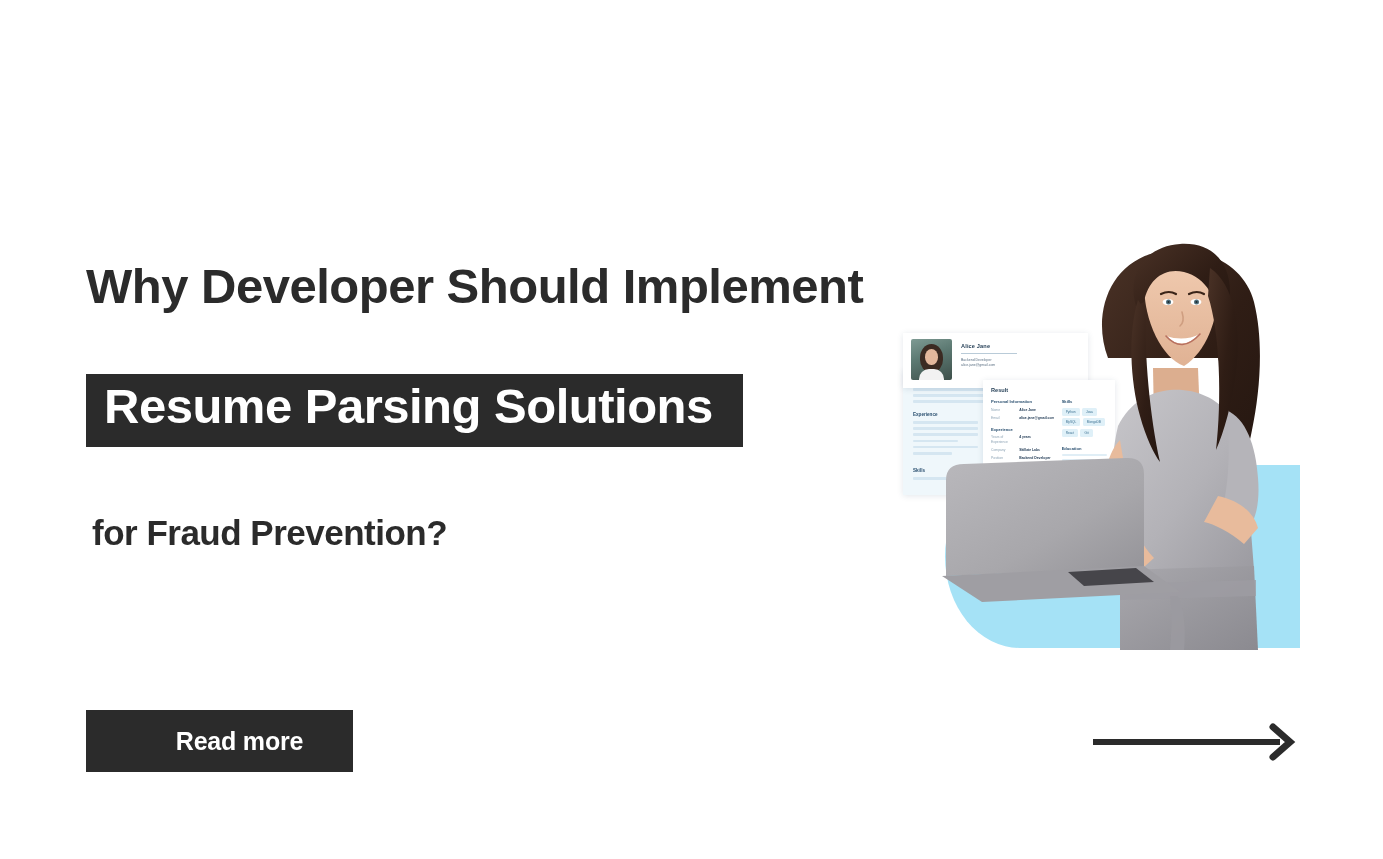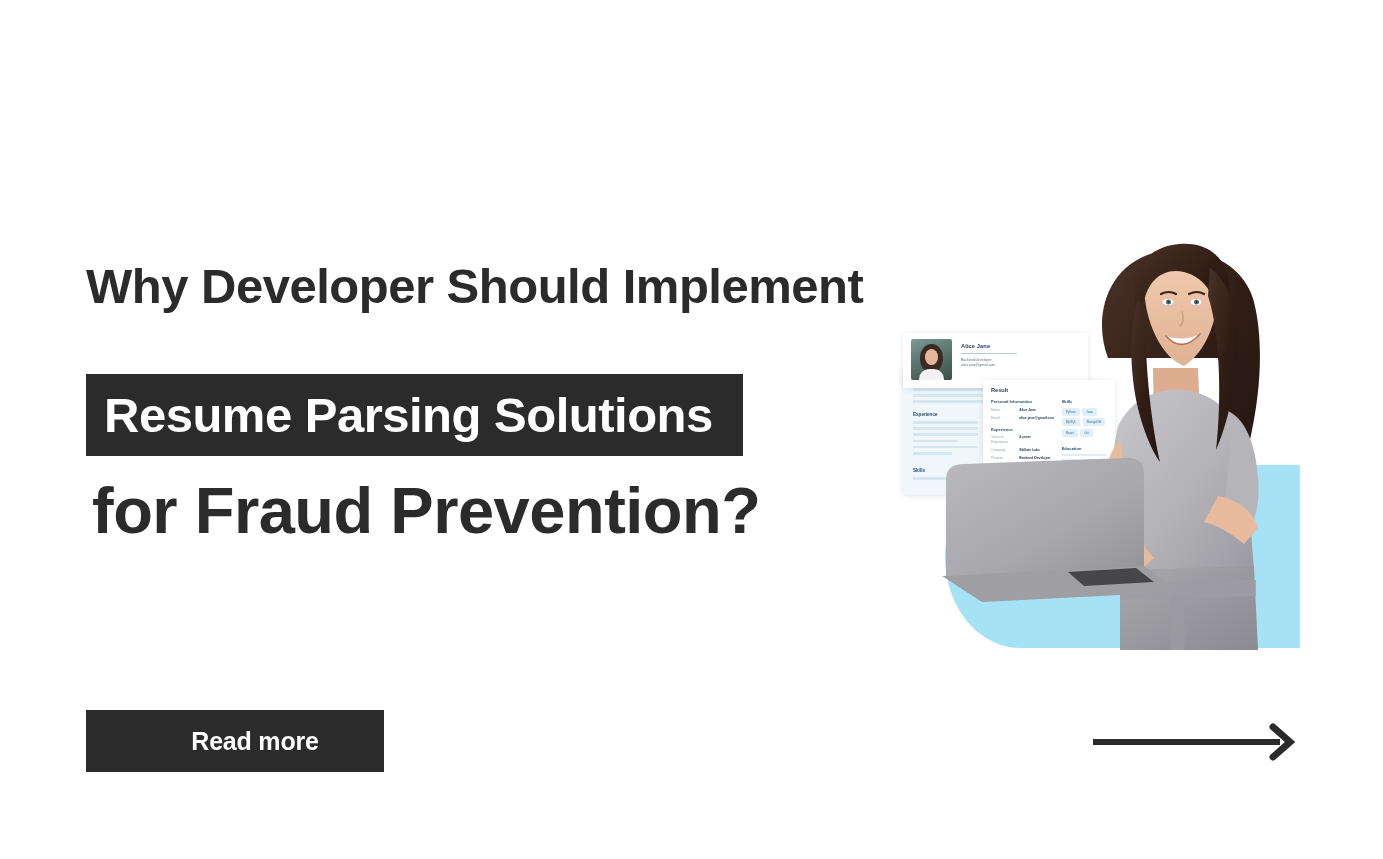--- a/index.html
+++ b/index.html
@@ -47,37 +47,37 @@
   }
 
   .hl-highlight {
     display: inline-block;
     background: #2b2b2b;
     color: #ffffff;
     font-size: 49px;
     font-weight: bold;
     line-height: 56px;
     letter-spacing: -0.5px;
-    padding: 13px 30px 13px 18px;
+    padding: 4px 30px 13px 18px;
     white-space: nowrap;
   }
 
   .hl-line-3 {
-    font-size: 65px;
+    font-size: 35px;
     line-height: 56px;
-    margin-top: 27px;
+    margin-top: 58px;
     margin-left: 6px;
   }
 
   
   .cta {
     position: absolute;
     left: 86px;
     top: 710px;
-    width: 298px;
+    width: 267px;
     height: 62px;
     background: #2b2b2b;
     color: #ffffff;
     border: none;
     font-family: "Liberation Sans", sans-serif;
     font-size: 25px;
     font-weight: bold;
     letter-spacing: -0.2px;
     cursor: pointer;
     display: flex;

